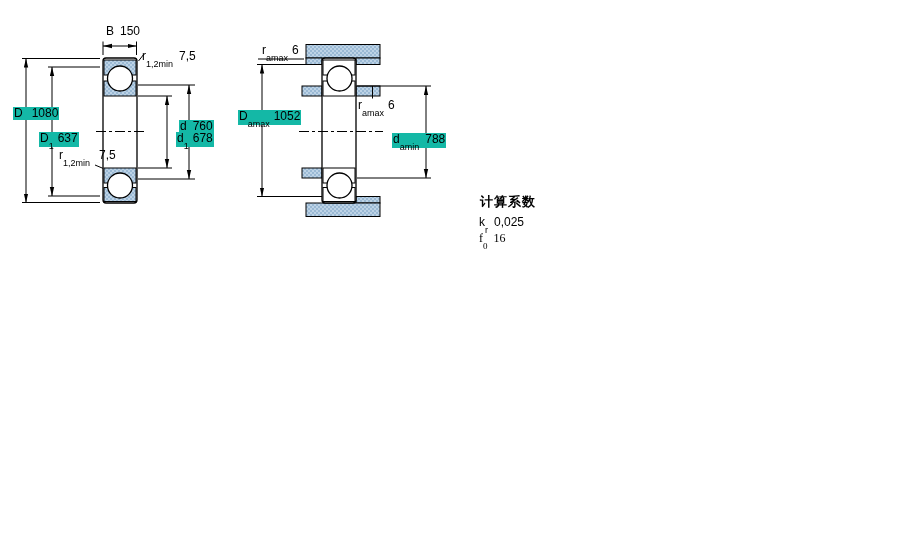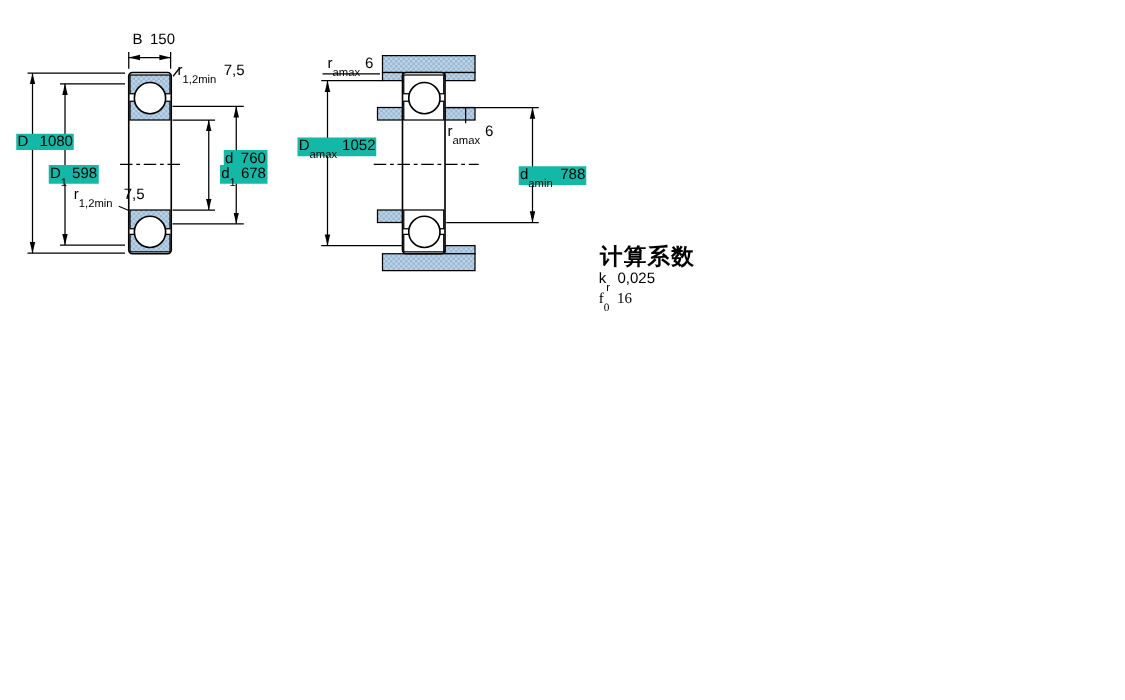--- a/index.html
+++ b/index.html
@@ -5,21 +5,21 @@
   html,body{margin:0;padding:0;background:#ffffff;}
   .page{position:relative;width:900px;height:468px;background:#fff;overflow:hidden;
         font-family:"Liberation Sans",sans-serif;color:#000;}
   svg{position:absolute;left:0;top:0;}
   .lbl{position:absolute;font-size:12px;line-height:13px;white-space:nowrap;color:#000;}
   .lbl .sub{display:inline-block;font-size:9px;line-height:9px;transform:translateY(3.5px);}
   .lbl .val{margin-left:6px;}
   .lbl.gap9 .val{margin-left:9px;}
   .lbl.gap4 .val{margin-left:4px;}
   .online{background:#14b8a6;padding:0 1px;}
-  .calc-title{position:absolute;font-size:18px;font-weight:bold;letter-spacing:1px;}
+  .calc-title{position:absolute;font-size:13px;font-weight:bold;letter-spacing:1px;}
   .calc-row{position:absolute;font-size:12px;line-height:13px;white-space:nowrap;}
   .calc-row .sub{display:inline-block;font-size:9px;line-height:9px;transform:translateY(3.5px);}
   .calc-row .val{margin-left:6px;margin-top:32px;}
 </style>
 </head>
 <body>
 
 <div class="page">
 
   <svg width="900" height="560" viewBox="0 0 900 560">
@@ -107,21 +107,21 @@
 
   <div class="lbl" style="left:106px;top:25px;">
     <span>B</span><sub class="sub"></sub><span class="val">150</span>
   </div>
 
   <div class="lbl online gap9" style="left:13px;top:107px;">
     <span>D</span><sub class="sub"></sub><span class="val">1080</span>
   </div>
 
   <div class="lbl online gap4" style="left:39px;top:132px;">
-    <span>D</span><sub class="sub">1</sub><span class="val">598</span>
+    <span>D</span><sub class="sub">1</sub><span class="val">637</span>
   </div>
 
   <div class="lbl online" style="left:147px;top:120px;margin-left:32px;">
     <span>d</span><sub class="sub"></sub><span class="val">760</span>
   </div>
 
   <div class="lbl online gap4" style="left:176px;top:132px;">
     <span>d</span><sub class="sub">1</sub><span class="val">678</span>
   </div>
 
@@ -138,21 +138,21 @@
   </div>
 
   <div class="lbl online gap4" style="left:238px;top:110px;">
     <span>D</span><sub class="sub">amax</sub><span class="val">1052</span>
   </div>
 
   <div class="lbl gap4" style="left:358px;top:99px;">
     <span>r</span><sub class="sub">amax</sub><span class="val">6</span>
   </div>
 
-  <div class="lbl online" style="left:415px;top:133px;">
+  <div class="lbl online" style="left:392px;top:133px;">
     <span>d</span><sub class="sub">amin</sub><span class="val">788</span>
   </div>
 
   <div class="calc-title" style="left:480px;top:193px;">计算系数</div>
 
   <div class="calc-row" style="left:479px;top:216px;">
     <span>k</span><sub class="sub">r</sub><span class="val">0,025</span>
   </div>
 
   <div class="calc-row" style="left:479px;top:232px;font-family:Liberation Serif, serif;">

